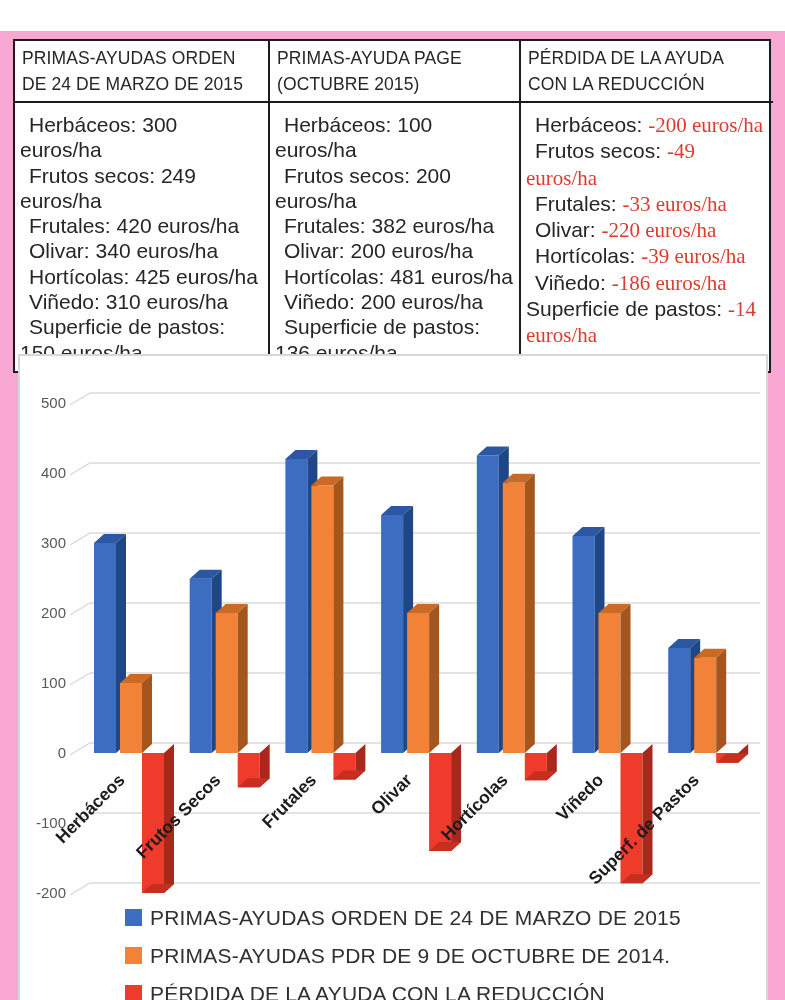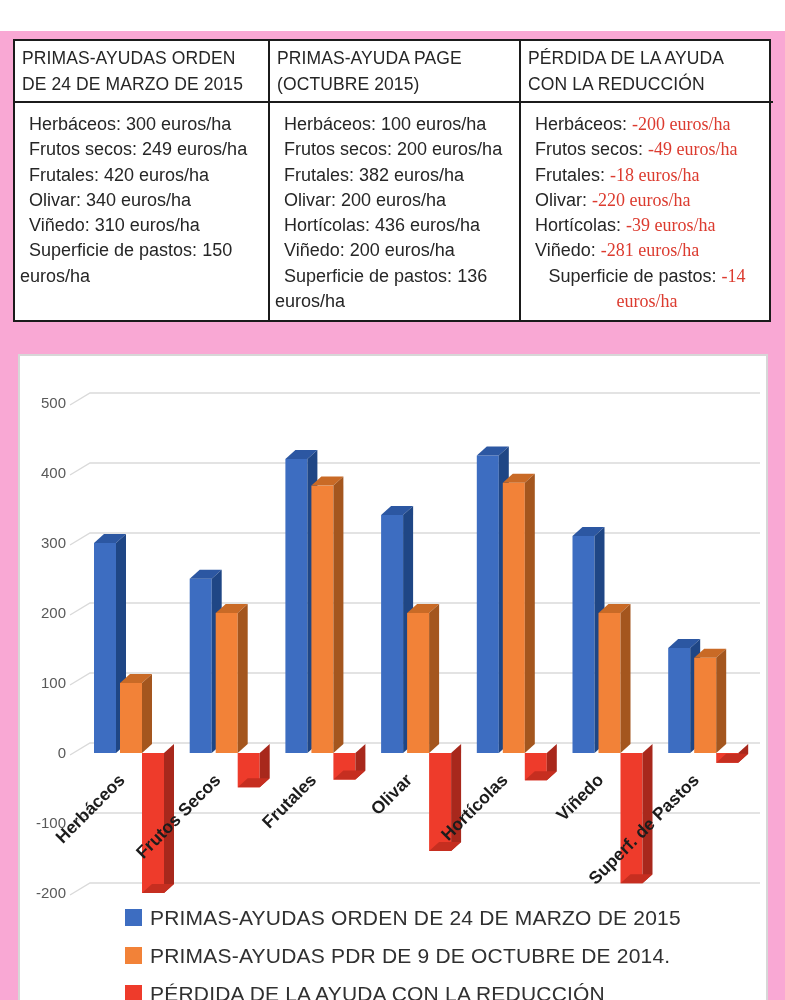--- a/index.html
+++ b/index.html
@@ -7,23 +7,23 @@
         font-family:"Liberation Sans",sans-serif;margin-top:31px;}
 
   
   .table{position:absolute;left:13px;top:8px;width:758px;display:grid;
          grid-template-columns:255px 251px 252px;
          border:2px solid #1b1b1b;box-sizing:border-box;background:#fff;}
   .t-col{border-right:2px solid #1b1b1b;box-sizing:border-box;min-width:0;}
   .t-col:last-child{border-right:none;}
   .t-head{border-bottom:2px solid #1b1b1b;padding:4px 6px 4px 7px;
           font-size:17.5px;line-height:26px;color:#262626;letter-spacing:0.1px;}
-  .t-body{padding:9px 5px 6px 5px;font-size:18px;line-height:25.3px;color:#262626;}
+  .t-body{padding:9px 5px 6px 5px;font-size:21px;line-height:25.3px;color:#262626;}
   .t-line{text-indent:9px;}
-  .t-line.center{text-indent:0;text-align:center;}
+  .t-line.center{text-indent:0;}
   .t-value.loss{color:#dc3b2f;font-family:Liberation Serif, serif;}
 
   
   .chart-box{position:absolute;left:18px;top:323px;width:750px;height:660px;
              border:2px solid #d7d7d7;box-sizing:border-box;background:#fff;}
   #chart-svg{position:absolute;left:0;top:0;}
   #chart-svg text{font-family:"Liberation Sans",sans-serif;}
 
   .legend{position:absolute;left:105px;top:549px;display:flex;flex-direction:column;gap:13px;}
   .legend-item{display:flex;align-items:center;gap:8px;height:25px;}
@@ -36,45 +36,46 @@
 <div class="page">
 
   <div class="table">
       <div class="t-col">
         <div class="t-head">PRIMAS-AYUDAS ORDEN DE 24 DE MARZO DE 2015</div>
         <div class="t-body">
           <div class="t-line"><span class="t-label">Herbáceos:</span> <span class="t-value">300 euros/ha</span></div>
           <div class="t-line"><span class="t-label">Frutos secos:</span> <span class="t-value">249 euros/ha</span></div>
           <div class="t-line"><span class="t-label">Frutales:</span> <span class="t-value">420 euros/ha</span></div>
           <div class="t-line"><span class="t-label">Olivar:</span> <span class="t-value">340 euros/ha</span></div>
+          <div class="t-line"><span class="t-label">Hortícolas:</span> <span class="t-value">425 euros/ha</span></div>
           <div class="t-line"><span class="t-label">Viñedo:</span> <span class="t-value">310 euros/ha</span></div>
           <div class="t-line"><span class="t-label">Superficie de pastos:</span> <span class="t-value">150 euros/ha</span></div>
         </div>
       </div>
       <div class="t-col">
         <div class="t-head">PRIMAS-AYUDA PAGE (OCTUBRE 2015)</div>
         <div class="t-body">
           <div class="t-line"><span class="t-label">Herbáceos:</span> <span class="t-value">100 euros/ha</span></div>
           <div class="t-line"><span class="t-label">Frutos secos:</span> <span class="t-value">200 euros/ha</span></div>
           <div class="t-line"><span class="t-label">Frutales:</span> <span class="t-value">382 euros/ha</span></div>
           <div class="t-line"><span class="t-label">Olivar:</span> <span class="t-value">200 euros/ha</span></div>
-          <div class="t-line"><span class="t-label">Hortícolas:</span> <span class="t-value">436 euros/ha</span></div>
+          <div class="t-line"><span class="t-label">Hortícolas:</span> <span class="t-value">481 euros/ha</span></div>
           <div class="t-line"><span class="t-label">Viñedo:</span> <span class="t-value">200 euros/ha</span></div>
           <div class="t-line"><span class="t-label">Superficie de pastos:</span> <span class="t-value">136 euros/ha</span></div>
         </div>
       </div>
       <div class="t-col">
         <div class="t-head">PÉRDIDA DE LA AYUDA CON LA REDUCCIÓN</div>
         <div class="t-body">
           <div class="t-line"><span class="t-label">Herbáceos:</span> <span class="t-value loss">-200 euros/ha</span></div>
           <div class="t-line"><span class="t-label">Frutos secos:</span> <span class="t-value loss">-49 euros/ha</span></div>
-          <div class="t-line"><span class="t-label">Frutales:</span> <span class="t-value loss">-18 euros/ha</span></div>
+          <div class="t-line"><span class="t-label">Frutales:</span> <span class="t-value loss">-33 euros/ha</span></div>
           <div class="t-line"><span class="t-label">Olivar:</span> <span class="t-value loss">-220 euros/ha</span></div>
           <div class="t-line"><span class="t-label">Hortícolas:</span> <span class="t-value loss">-39 euros/ha</span></div>
-          <div class="t-line"><span class="t-label">Viñedo:</span> <span class="t-value loss">-281 euros/ha</span></div>
+          <div class="t-line"><span class="t-label">Viñedo:</span> <span class="t-value loss">-186 euros/ha</span></div>
           <div class="t-line center"><span class="t-label">Superficie de pastos:</span> <span class="t-value loss">-14 euros/ha</span></div>
         </div>
       </div>
     </div>
 
   <div class="chart-box">
     <svg id="chart-svg" width="746" height="560" viewBox="0 0 746 560">
         <g>
           <path d="M50 49 L70 37 L740 37" fill="none" stroke="#dadada" stroke-width="1.4"></path>
           <text x="46" y="52" text-anchor="end" font-size="15" fill="#595959">500</text>

